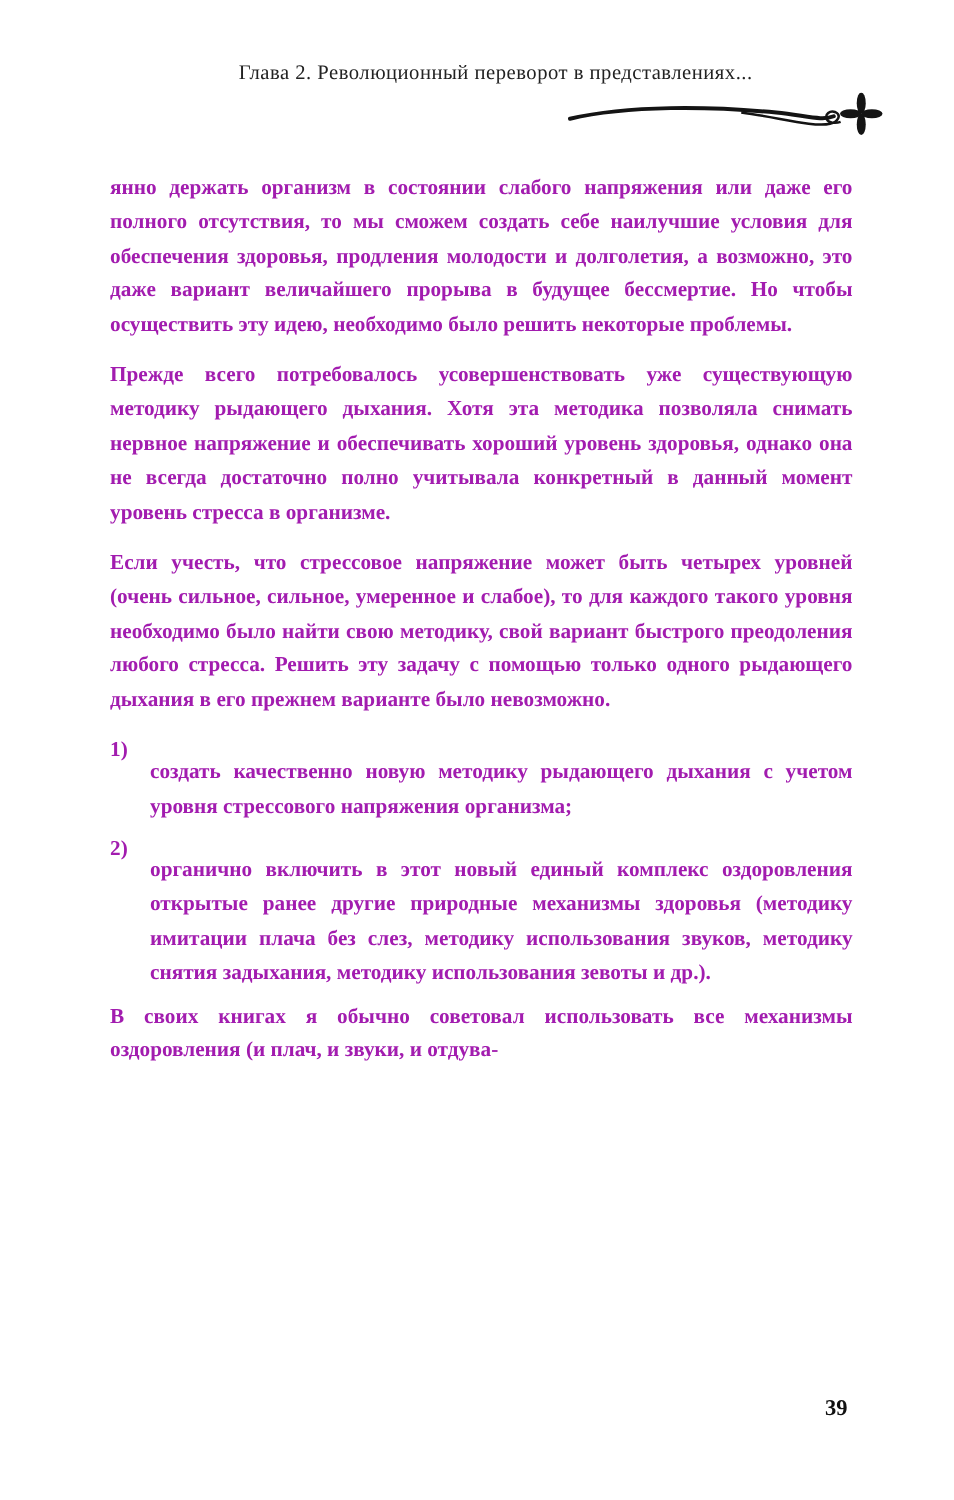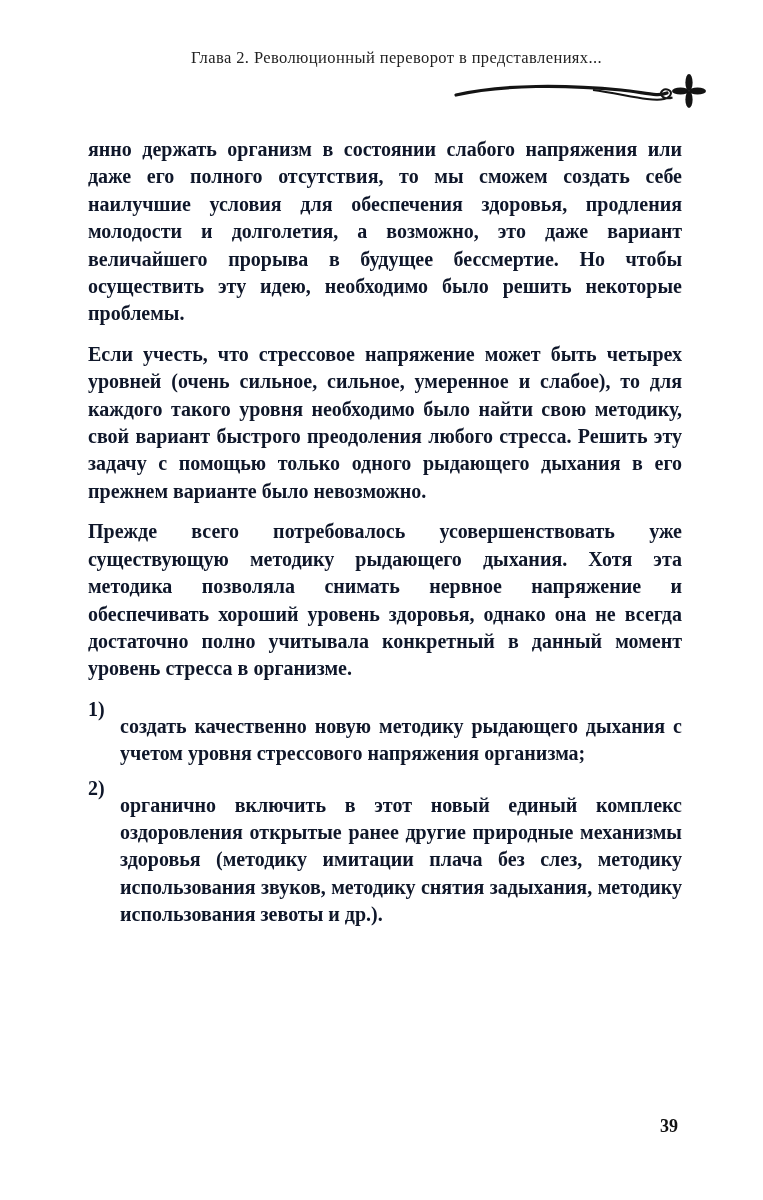--- a/index.html
+++ b/index.html
@@ -33,25 +33,25 @@
     top: 74px;
     right: 52px;
     width: 258px;
     height: 36px;
   }
   .content {
     position: absolute;
     top: 136px;
     left: 88px;
     right: 81px;
-    font-size: 20px;
+    font-size: 17px;
     line-height: 27.4px;
     font-weight: 600;
     text-align: justify;
-    color: #0f172a;
+    color: #a21caf;
   }
   .content p {
     margin: 0 0 13px 0;
   }
   .content p.no-indent {
     text-indent: 0;
   }
   .list-item {
     display: flex;
     margin: 0 0 7px 0;
@@ -90,30 +90,31 @@
         <ellipse cx="0" cy="-8.5" rx="3.6" ry="8.5" fill="#141414"></ellipse>
         <ellipse cx="0" cy="8.5" rx="3.6" ry="8.5" fill="#141414"></ellipse>
         <ellipse cx="-8.5" cy="0" rx="8.5" ry="3.6" fill="#141414"></ellipse>
         <ellipse cx="8.5" cy="0" rx="8.5" ry="3.6" fill="#141414"></ellipse>
       </g>
     </svg>
   </div>
 
   <div class="content">
     <p class="no-indent">янно держать организм в состоянии слабого напряжения или даже его полного отсутствия, то мы сможем создать себе наилучшие условия для обеспечения здоровья, продления молодости и долголетия, а возможно, это даже вариант величайшего прорыва в будущее бессмертие. Но чтобы осуществить эту идею, необходимо было решить некоторые проблемы.</p>
+    <p class="no-indent">Прежде всего потребовалось усовершенствовать уже существующую методику рыдающего дыхания. Хотя эта методика позволяла снимать нервное напряжение и обеспечивать хороший уровень здоровья, однако она не всегда достаточно полно учитывала конкретный в данный момент уровень стресса в организме.</p>
     <p class="no-indent">Если учесть, что стрессовое напряжение может быть четырех уровней (очень сильное, сильное, умеренное и слабое), то для каждого такого уровня необходимо было найти свою методику, свой вариант быстрого преодоления любого стресса. Решить эту задачу с помощью только одного рыдающего дыхания в его прежнем варианте было невозможно.</p>
-    <p class="no-indent">Прежде всего потребовалось усовершенствовать уже существующую методику рыдающего дыхания. Хотя эта методика позволяла снимать нервное напряжение и обеспечивать хороший уровень здоровья, однако она не всегда достаточно полно учитывала конкретный в данный момент уровень стресса в организме.</p>
 
     <div class="list-item">
       <span class="list-marker">1)</span>
       <span class="list-text">создать качественно новую методику рыдающего дыхания с учетом уровня стрессового напряжения организма;</span>
     </div>
 
     <div class="list-item">
       <span class="list-marker">2)</span>
       <span class="list-text">органично включить в этот новый единый комплекс оздоровления открытые ранее другие природные механизмы здоровья (методику имитации плача без слез, методику использования звуков, методику снятия задыхания, методику использования зевоты и др.).</span>
     </div>
 
+    <p class="no-indent">В своих книгах я обычно советовал использовать все механизмы оздоровления (и плач, и звуки, и отдува-</p>
   </div>
 
   <div class="page-number">39</div>
 
 </div>
 
 </body></html>

